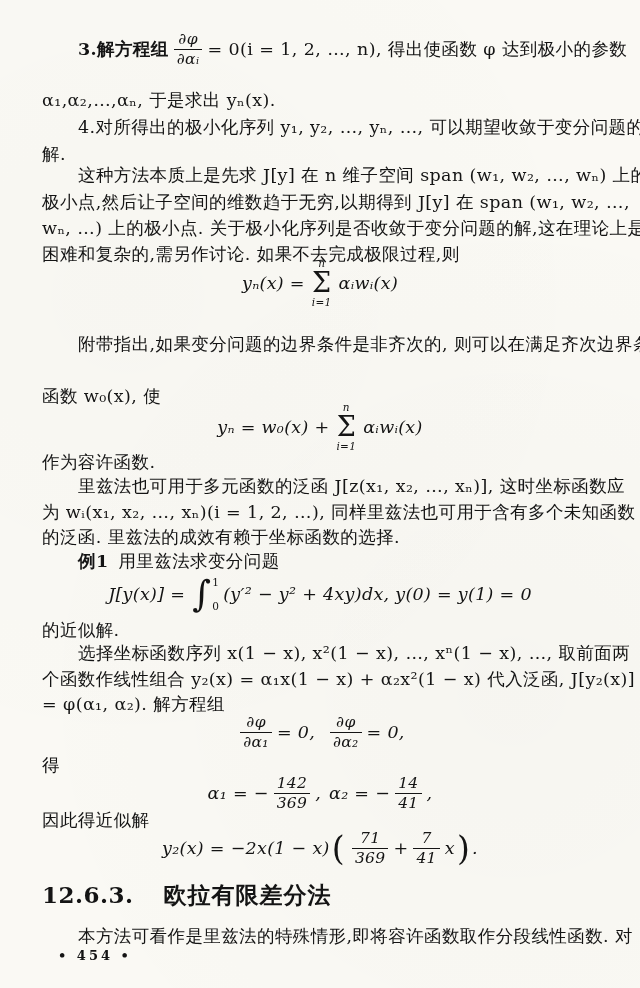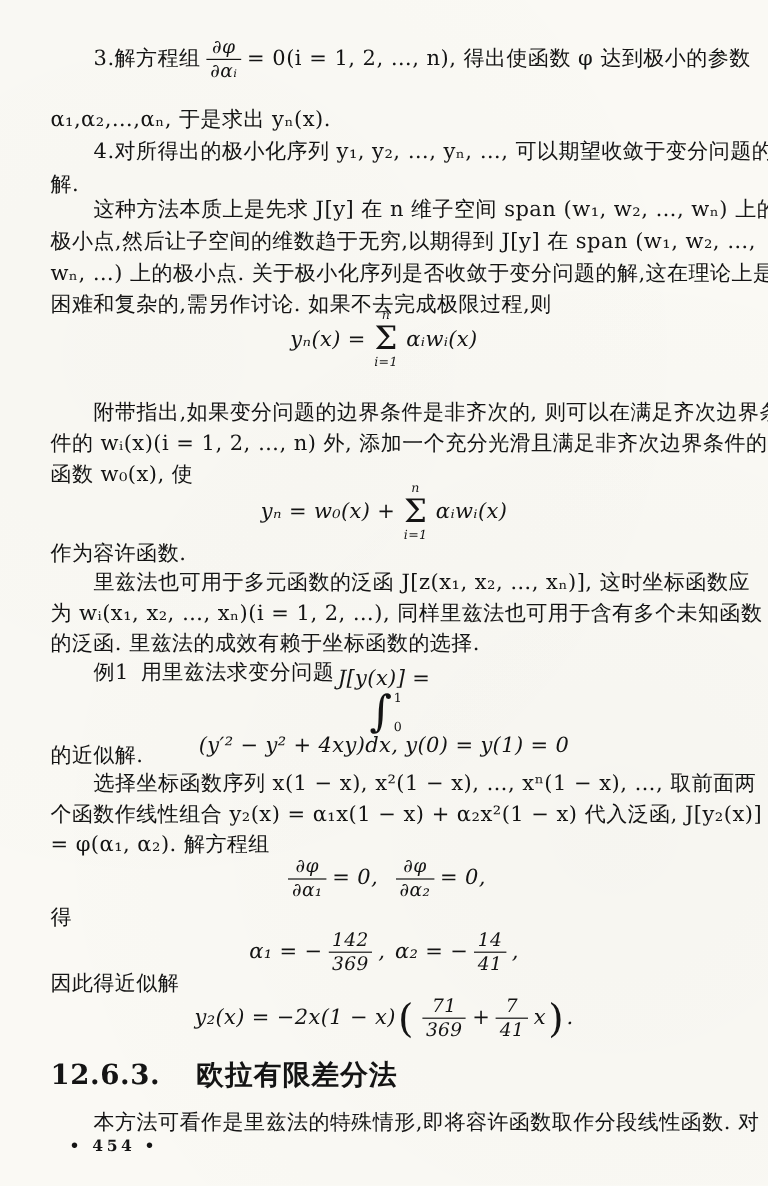--- a/index.html
+++ b/index.html
@@ -42,21 +42,21 @@
   }
   .sumop .lim { font-size:10.5px; line-height:1.25; font-style:italic; }
   .sumop .sig { font-size:27px; line-height:0.95; font-style:normal; }
   .intop { display:inline-flex; align-items:center; margin:0 4px 0 7px; }
   .intop .glyph { font-size:36px; line-height:1; font-style:normal; }
   .intop .lims {
     display:flex; flex-direction:column; justify-content:space-between;
     height:36px; font-size:10.5px; margin-left:1px; font-style:normal;
   }
   .bigp { font-size:33px; font-weight:400; line-height:1; font-style:normal; margin:0 2px; }
-  .bold { font-weight:normal; }
+  .bold { font-weight:bold; }
   .heading {
     position:absolute; left:42px;
     font-size:23px; font-weight:bold; letter-spacing:1px;
   }
   .heading .hnum { margin-right:30px; letter-spacing:0.5px; }
   .pagenum {
     position:absolute; left:58px;
     font-size:13px; font-weight:bold; letter-spacing:3px;
   }
 </style>
@@ -88,21 +88,20 @@
     <span class="sumop">
       <span class="lim">n</span>
       <span class="sig">Σ</span>
       <span class="lim">i=1</span>
     </span>
     <span>αᵢwᵢ(x)</span>
   </div>
 
 
   <div class="line" style="top:332px; left:78px;">附带指出,如果变分问题的边界条件是非齐次的, 则可以在满足齐次边界条</div>
-  <div class="line" style="top:358px; left:42px;">件的 wᵢ(x)(i = 1, 2, …, n) 外, 添加一个充分光滑且满足非齐次边界条件的</div>
   <div class="line" style="top:384px; left:42px;">函数 w₀(x), 使</div>
 
   <div class="dformula" style="top:402px; height:50px;">
     <span>yₙ = w₀(x) +</span>
     <span class="sumop">
       <span class="lim">n</span>
       <span class="sig">Σ</span>
       <span class="lim">i=1</span>
     </span>
     <span>αᵢwᵢ(x)</span>
@@ -112,21 +111,21 @@
 
   <div class="line" style="top:450px; left:42px;">作为容许函数.</div>
   <div class="line" style="top:500px; left:42px;">为 wᵢ(x₁, x₂, …, xₙ)(i = 1, 2, …), 同样里兹法也可用于含有多个未知函数</div>
   <div class="line" style="top:525px; left:42px;">的泛函. 里兹法的成效有赖于坐标函数的选择.</div>
 
   <div class="line" style="top:549px; left:78px;">
     <span class="bold">例1</span>
     <span style="margin-left:4px;">用里兹法求变分问题</span>
   </div>
 
-  <div class="dformula" style="top:570px; height:48px;flex-direction:column;">
+  <div class="dformula" style="top:570px; height:48px;">
     <span>J[y(x)] =</span>
     <span class="intop">
       <span class="glyph">∫</span>
       <span class="lims">
         <span>1</span>
         <span>0</span>
       </span>
     </span>
     <span>(y′² − y² + 4xy)dx,  y(0) = y(1) = 0</span>
   </div>

